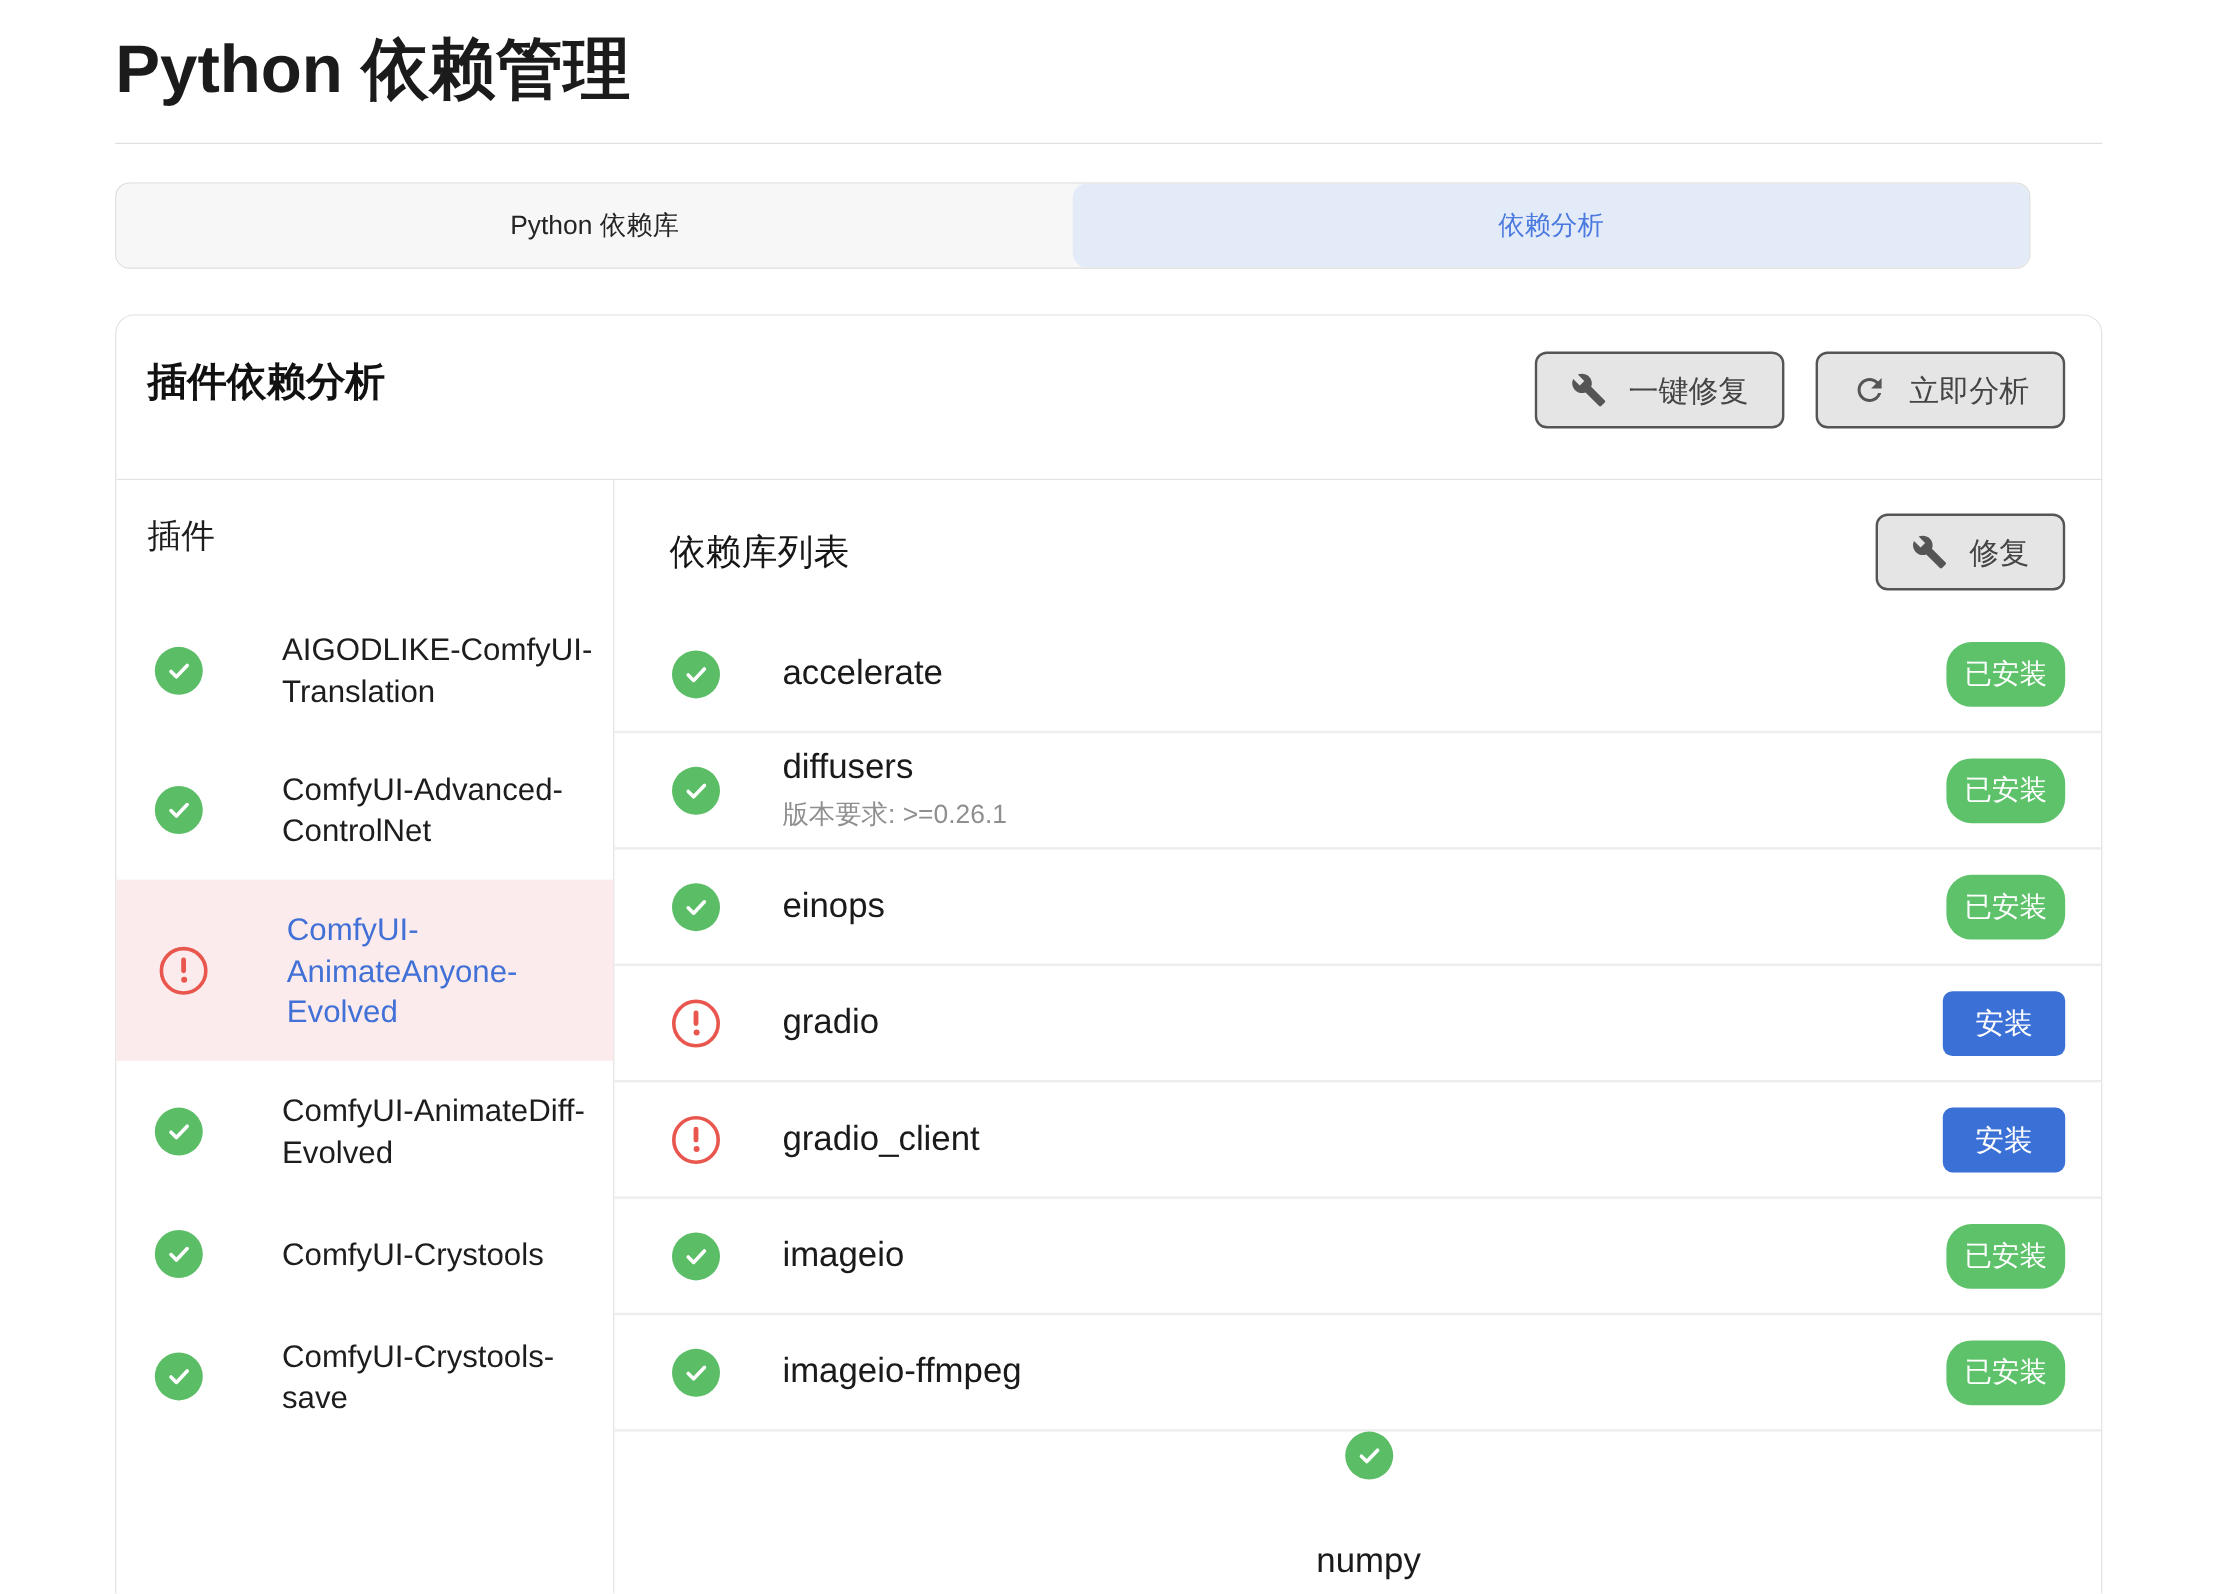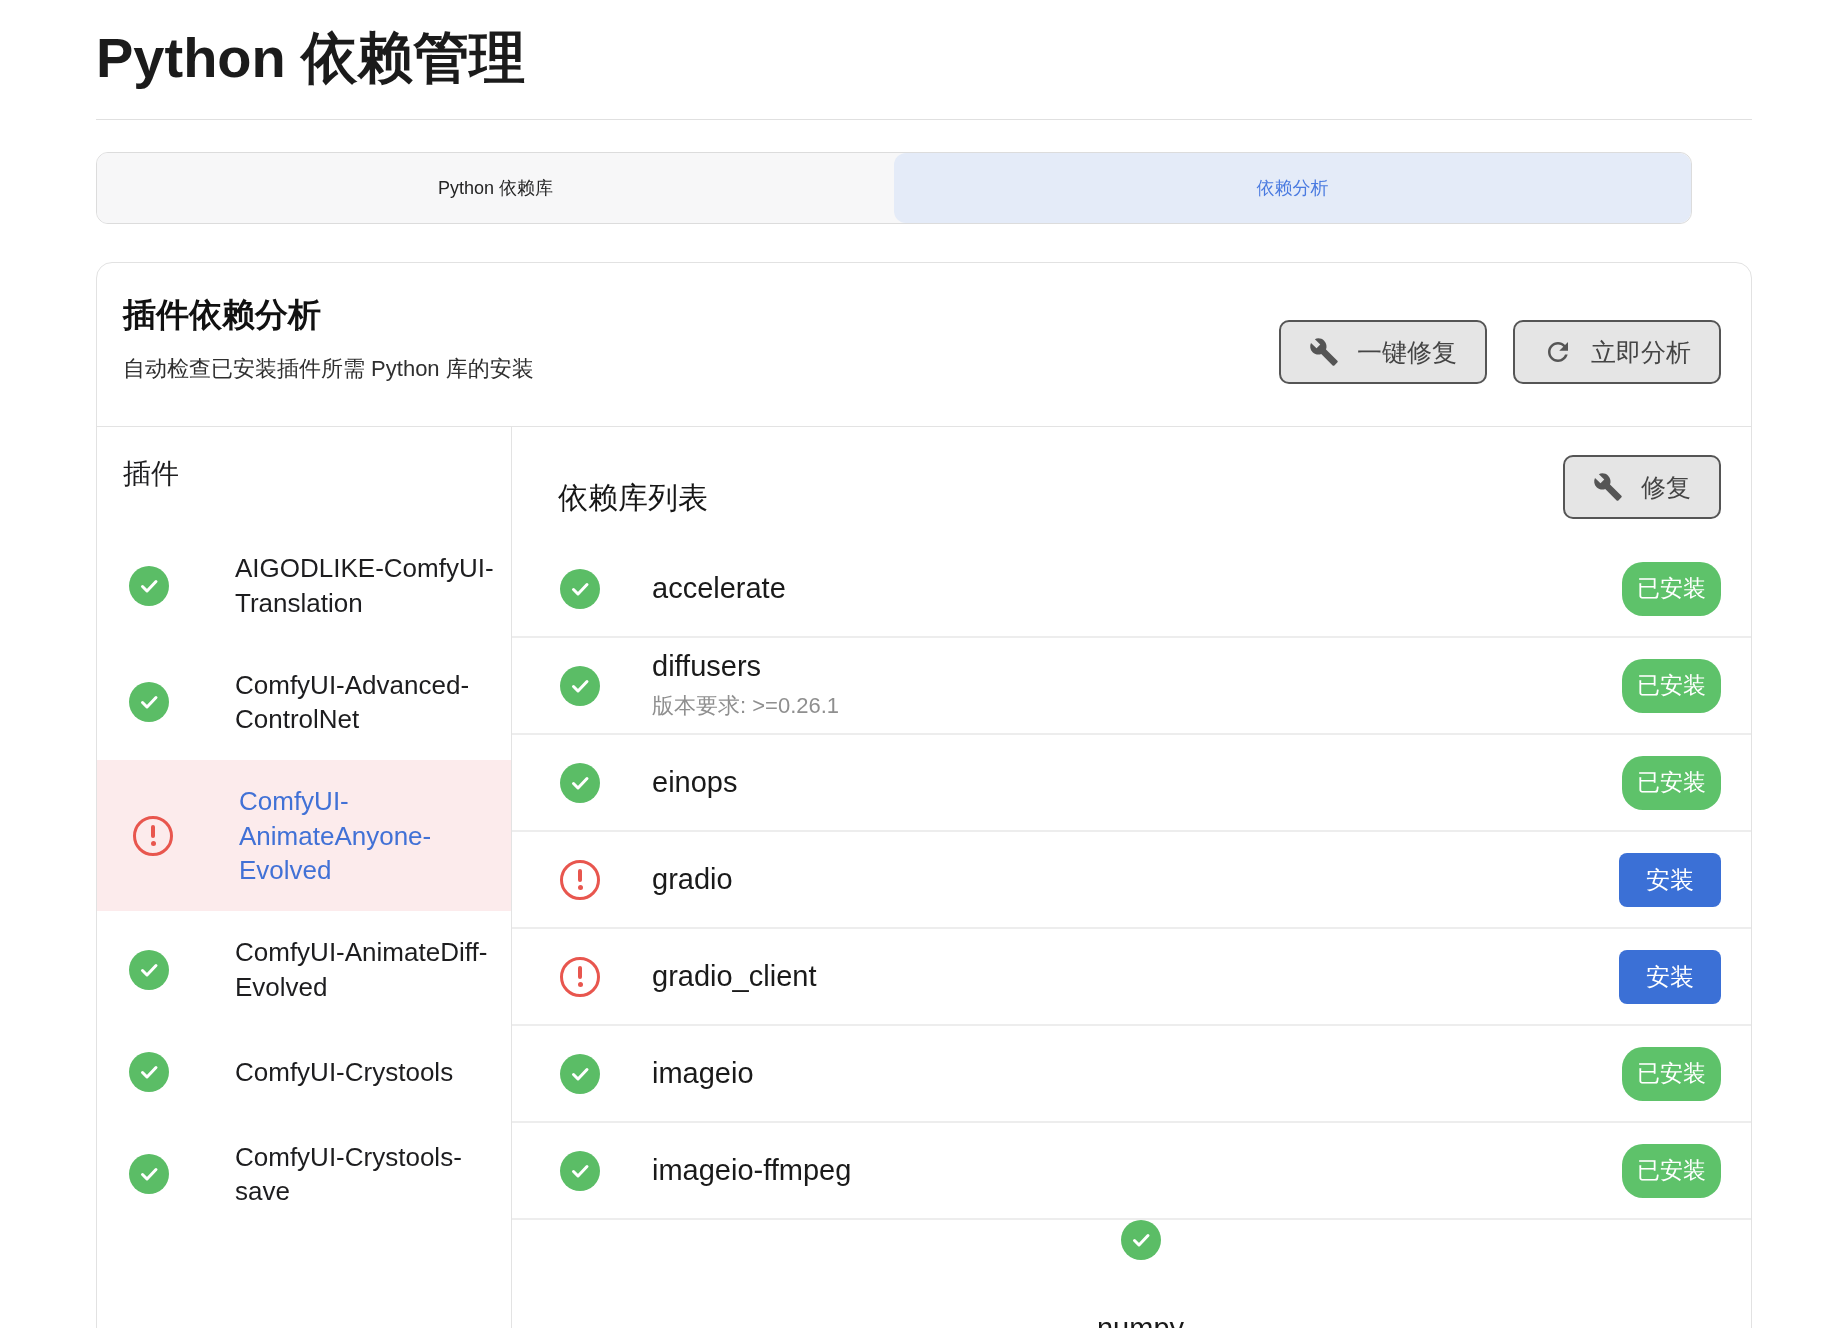--- a/index.html
+++ b/index.html
@@ -11,21 +11,21 @@
   }
   ul { margin: 0; padding: 0; list-style: none; }
   .container { padding: 0 96px; }
 
   
   .page-title { font-size: 56px; font-weight: 700; line-height: 1.2; margin: 24px 0 28px 0; color: #1b1b1b; }
   .title-rule { border: none; border-top: 1px solid #e0e0e0; margin: 0 0 32px 0; }
 
   
   .tabbar { display: flex; width: 1596px; height: 72px; border: 1px solid #dcdcdc; border-radius: 12px; overflow: hidden; background: #f7f7f8; }
-  .tab { flex: 1; display: flex; align-items: center; justify-content: center; font-size: 18px; cursor: pointer; }
+  .tab { flex: 1; display: flex; align-items: center; justify-content: center; font-size: 22px; cursor: pointer; }
   .tab-inactive { background: #f7f7f8; color: #242424; }
   .tab-active { background: #e4ebf8; color: #4a7ae0; border-radius: 12px; }
 
   
   .card { margin-top: 38px; border: 1px solid #e2e2e2; border-radius: 16px; min-height: 1100px; background: #fff; }
   .card-header { display: flex; justify-content: space-between; align-items: flex-end; padding: 30px 30px 42px 26px; border-bottom: 1px solid #e3e3e3; }
   .panel-title { font-size: 33px; font-weight: 700; margin: 0 0 16px 0; color: #111; }
   .panel-subtitle { font-size: 22px; color: #2f2f2f; margin: 0; }
   .header-actions { display: flex; gap: 26px; }
 
@@ -57,21 +57,21 @@
   .status-ok svg { width: 24px; height: 24px; }
   .status-err {
     width: 40px; height: 40px; border-radius: 50%; border: 3px solid #e8564e;
     display: flex; flex-direction: column; align-items: center; justify-content: center; gap: 3px;
   }
   .status-err::before { content: ""; width: 4px; height: 13px; background: #e8564e; border-radius: 2px; }
   .status-err::after  { content: ""; width: 5px; height: 5px; background: #e8564e; border-radius: 50%; }
 
   
   .deps-panel { flex: 1; display: flex; flex-direction: column; min-width: 0; }
-  .deps-header { display: flex; align-items: flex-end; justify-content: space-between; padding: 28px 30px 22px 46px; }
+  .deps-header { display: flex; align-items: center; justify-content: space-between; padding: 28px 30px 22px 46px; }
   .deps-title { font-size: 30px; font-weight: 400; margin: 0; color: #161616; }
   .dep-row { display: flex; align-items: center; gap: 52px; padding: 0 30px 0 48px; min-height: 97px; border-bottom: 2px solid #ededed; }
   .dep-row:last-child { border-bottom: none; flex-direction: column; }
   .dep-main { display: flex; flex-direction: column; gap: 8px; min-width: 0; }
   .dep-name { font-size: 29px; color: #1a1a1a; }
   .dep-version { font-size: 22px; color: #8f8f8f; }
   .dep-action { margin-left: auto; flex-shrink: 0; }
   .badge {
     background: #5ec26a; color: #fff; font-size: 23px; height: 54px; padding: 0 15px;
     border-radius: 21px; display: inline-flex; align-items: center;
@@ -92,21 +92,20 @@
   <div class="tabbar">
     <div class="tab tab-inactive">Python 依赖库</div>
     <div class="tab tab-active">依赖分析</div>
   </div>
 
   <section class="card">
 
     <div class="card-header">
       <div>
         <h2 class="panel-title">插件依赖分析</h2>
-        <p class="panel-subtitle">自动检查已安装插件所需 Python 库的安装</p>
       </div>
       <div class="header-actions">
         <button class="btn-outline">
           <svg viewBox="0 0 24 24">
               <path d="M22.7 19l-9.1-9.1c.9-2.3.4-5-1.5-6.9-2-2-5-2.4-7.4-1.3L9 6 6 9 1.6 4.7C.4 7.1.9 10.1 2.9 12.1c1.9 1.9 4.6 2.4 6.9 1.5l9.1 9.1c.4.4 1 .4 1.4 0l2.3-2.3c.5-.4.5-1.1.1-1.4z"></path>
             </svg>
           <span>一键修复</span>
         </button>
         <button class="btn-outline">
           <svg viewBox="0 0 24 24">

